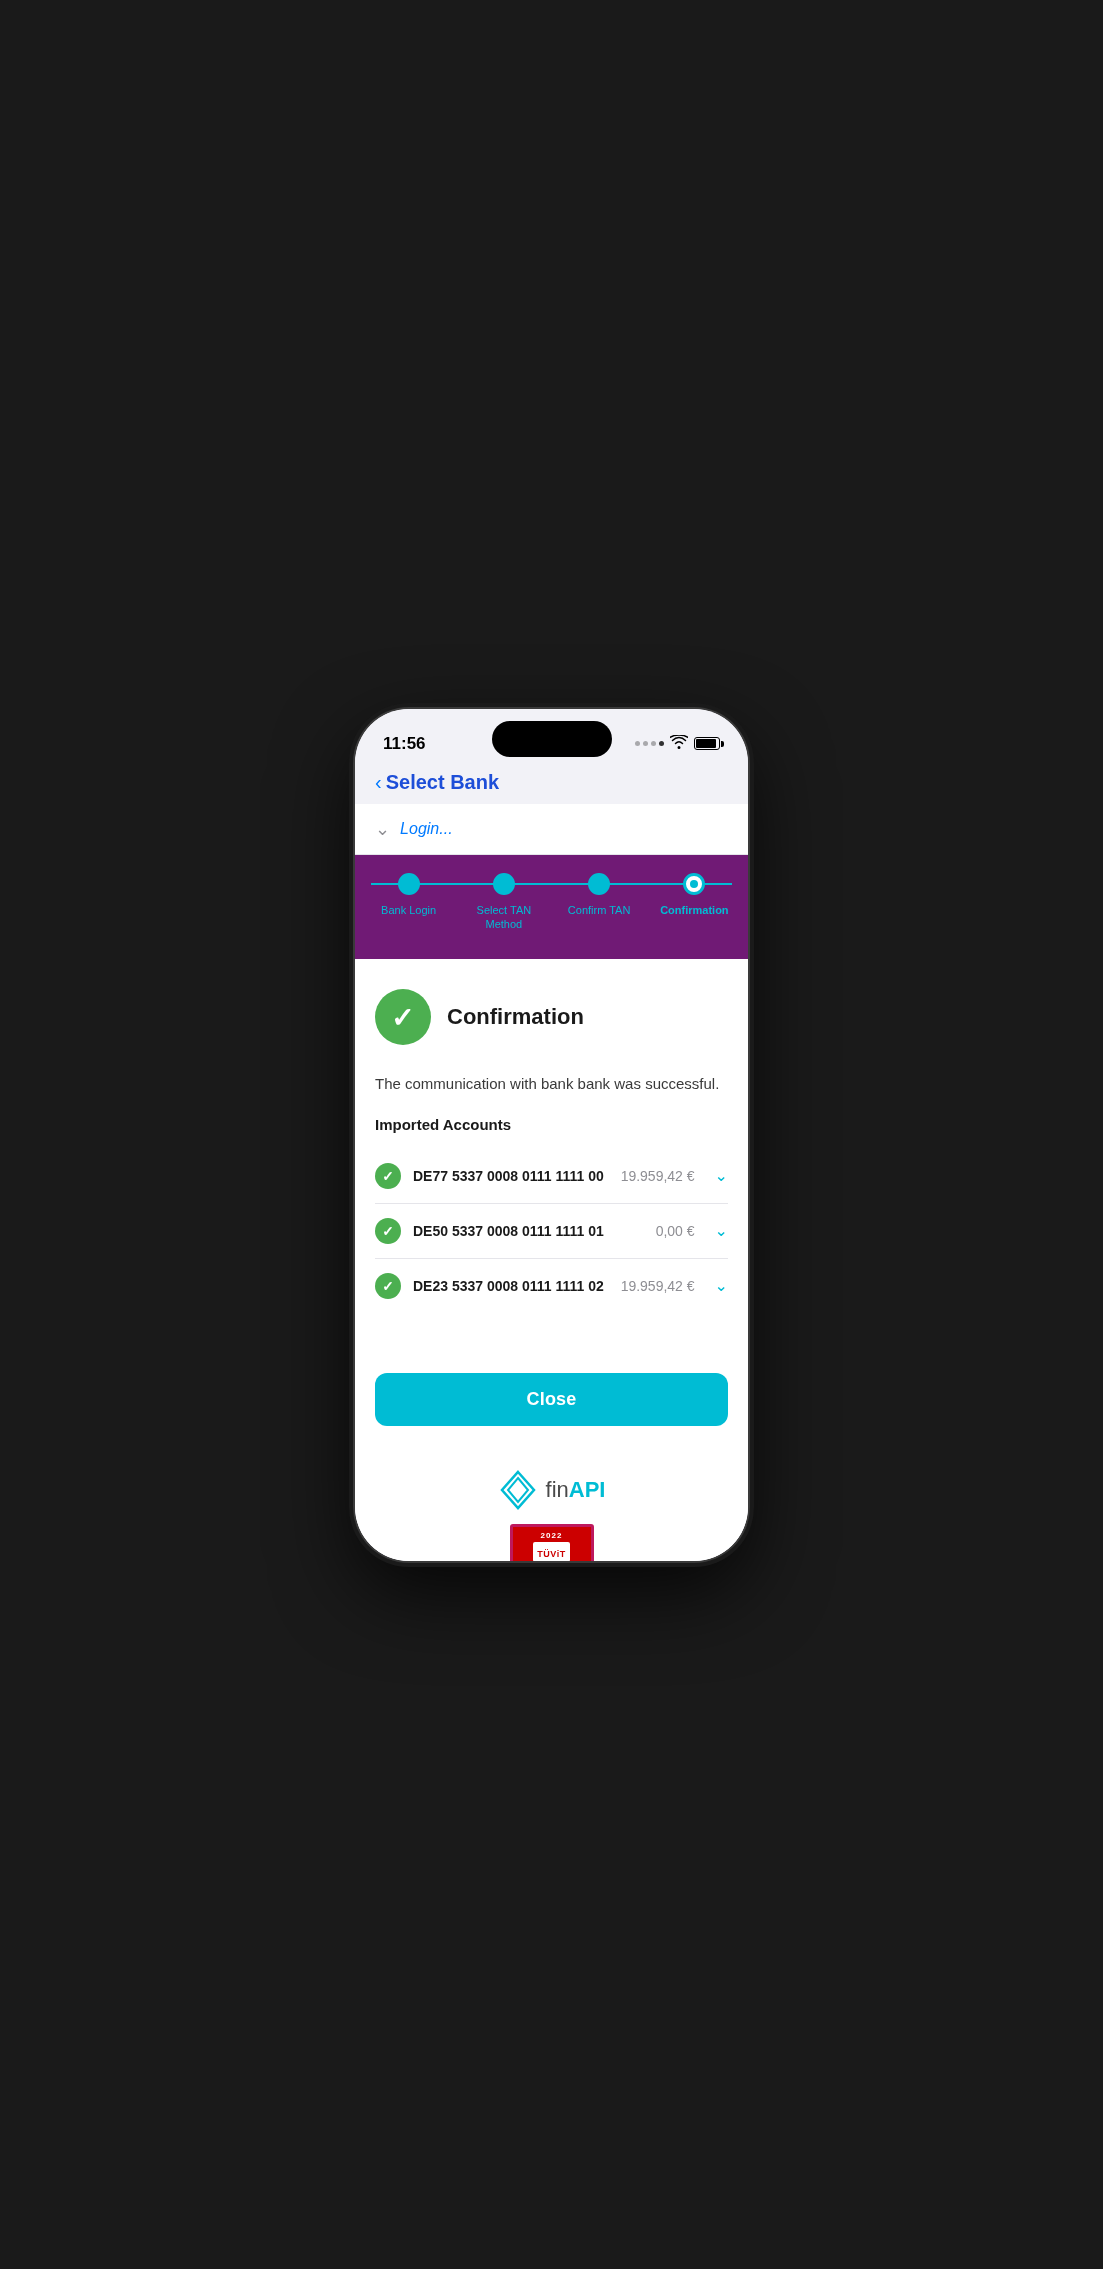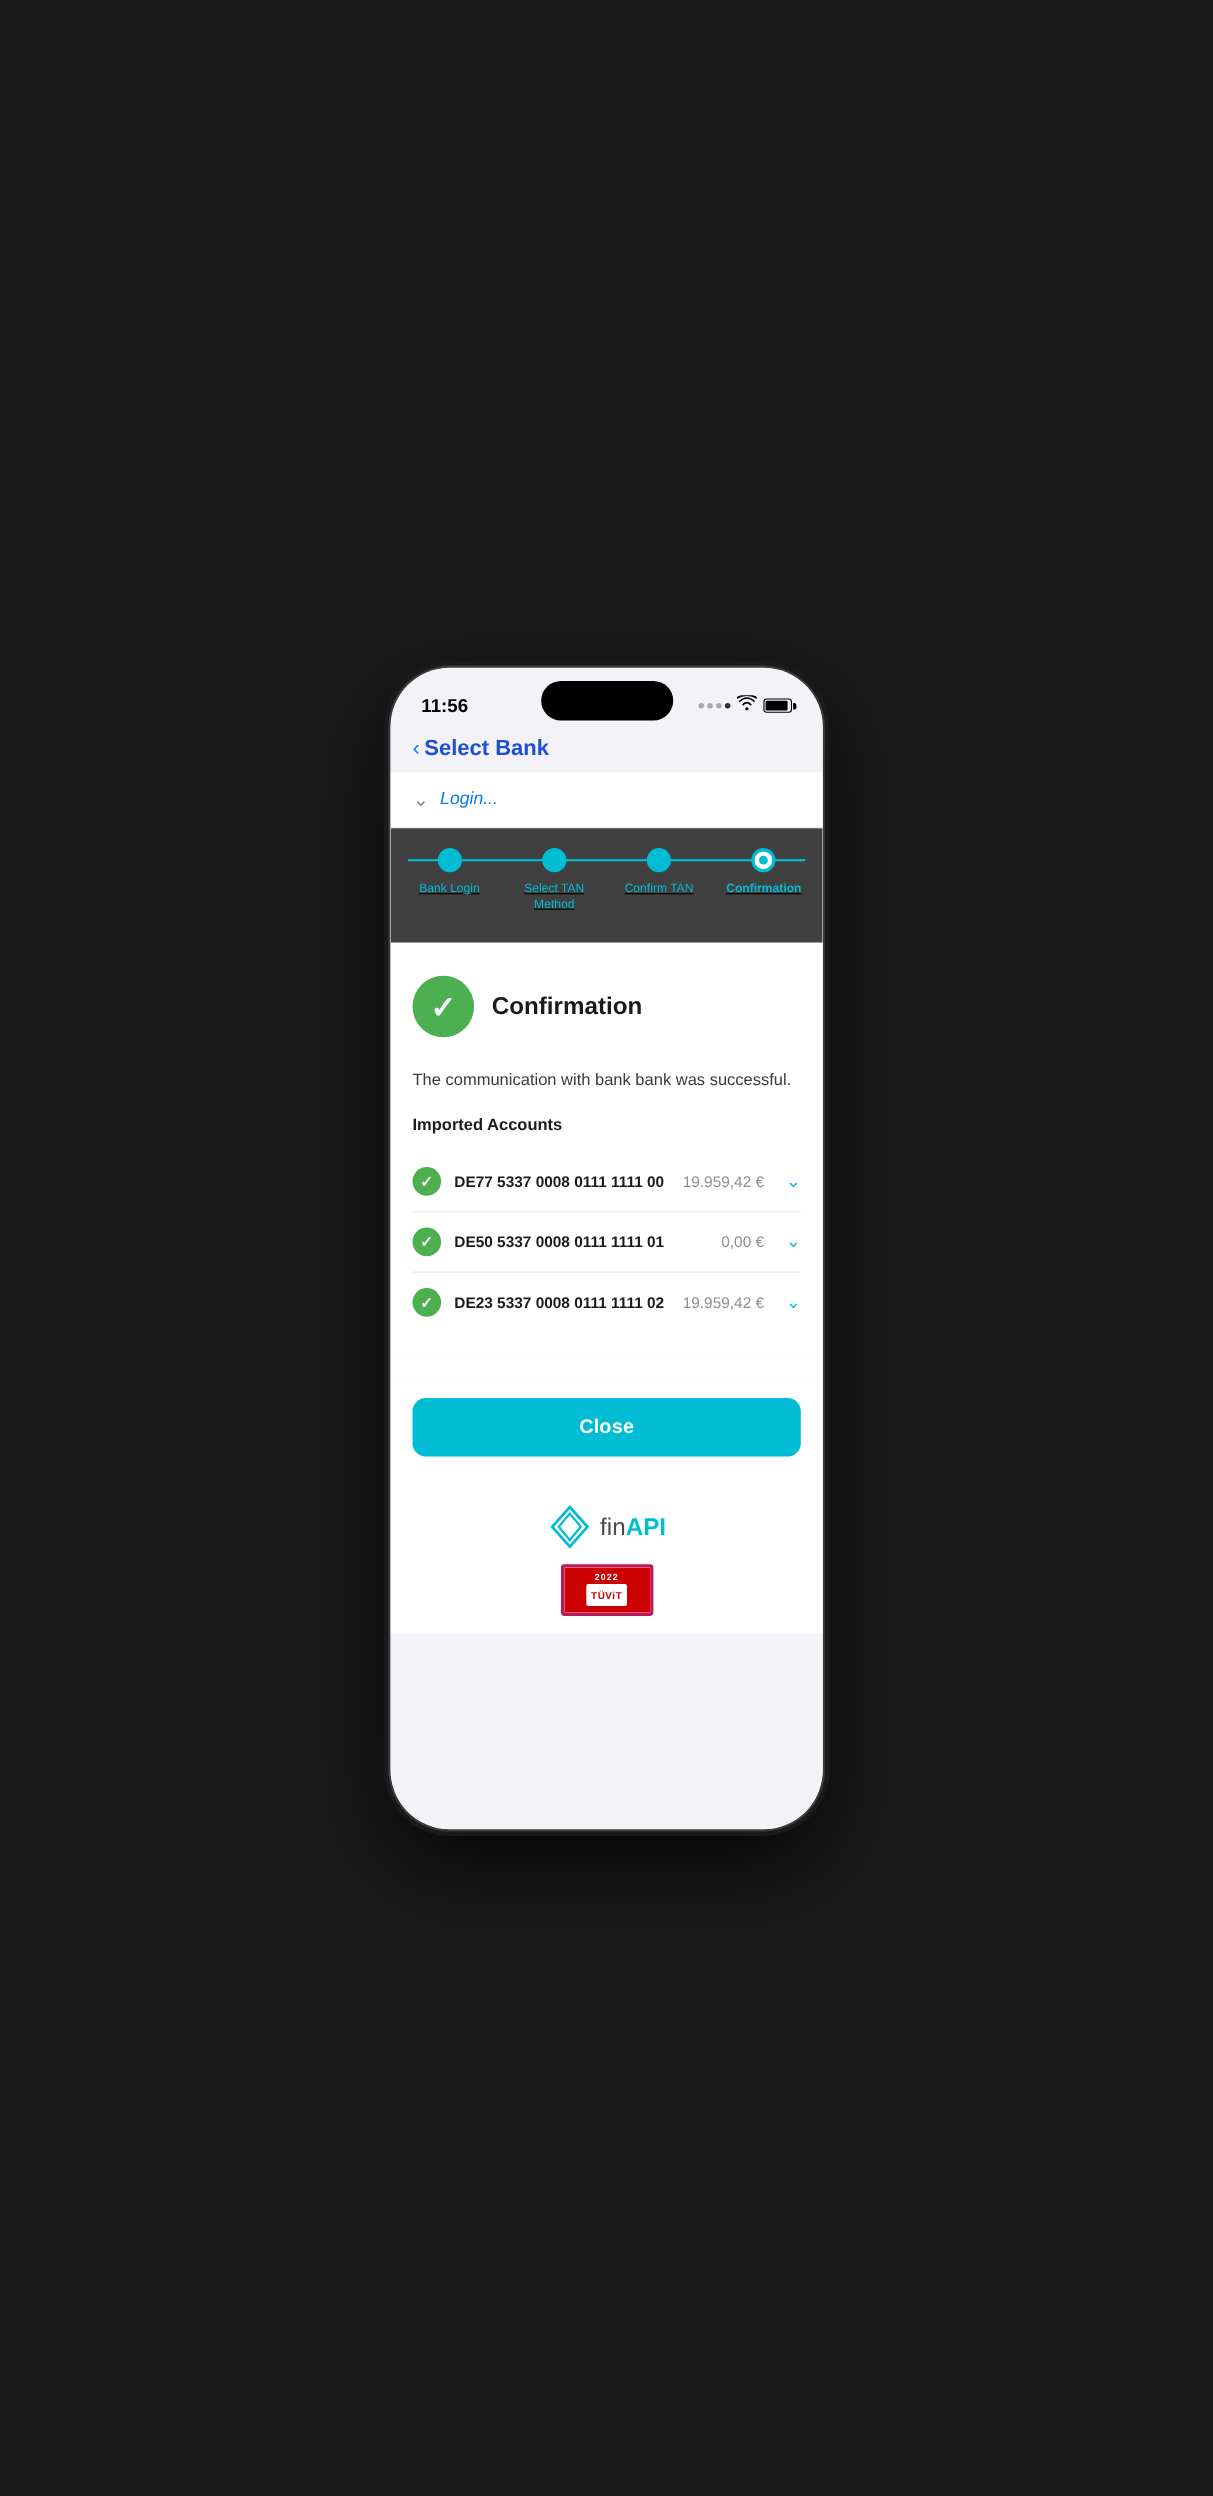--- a/index.html
+++ b/index.html
@@ -8,21 +8,21 @@
       background: #1a1a1a;
       display: flex;
       justify-content: center;
       align-items: center;
       min-height: 100vh;
       font-family: -apple-system, BlinkMacSystemFont, 'Helvetica Neue', sans-serif;
     }
 
     .phone-frame {
       width: 393px;
-      height: 1056px;
+      height: 852px;
       background: #f2f2f7;
       border-radius: 54px;
       position: relative;
       box-shadow: 0 0 0 2px #3a3a3a, 0 0 0 6px #1a1a1a, 0 30px 80px rgba(0,0,0,0.8);
       overflow: hidden;
     }
 
     
     .phone-frame::before {
       content: '';
@@ -192,24 +192,23 @@
     }
 
     .bank-row-text {
       font-size: 16px;
       color: #007AFF;
       font-weight: 500;
     }
 
     
     .stepper-container {
-      background: #404040;
+      background: #701a75;
       padding: 18px 6px 20px;
       flex-shrink: 0;
-      text-decoration: underline;
     }
 
     .stepper-track {
       position: relative;
       display: flex;
       justify-content: space-between;
       align-items: flex-start;
       margin-bottom: 8px;
     }
 

